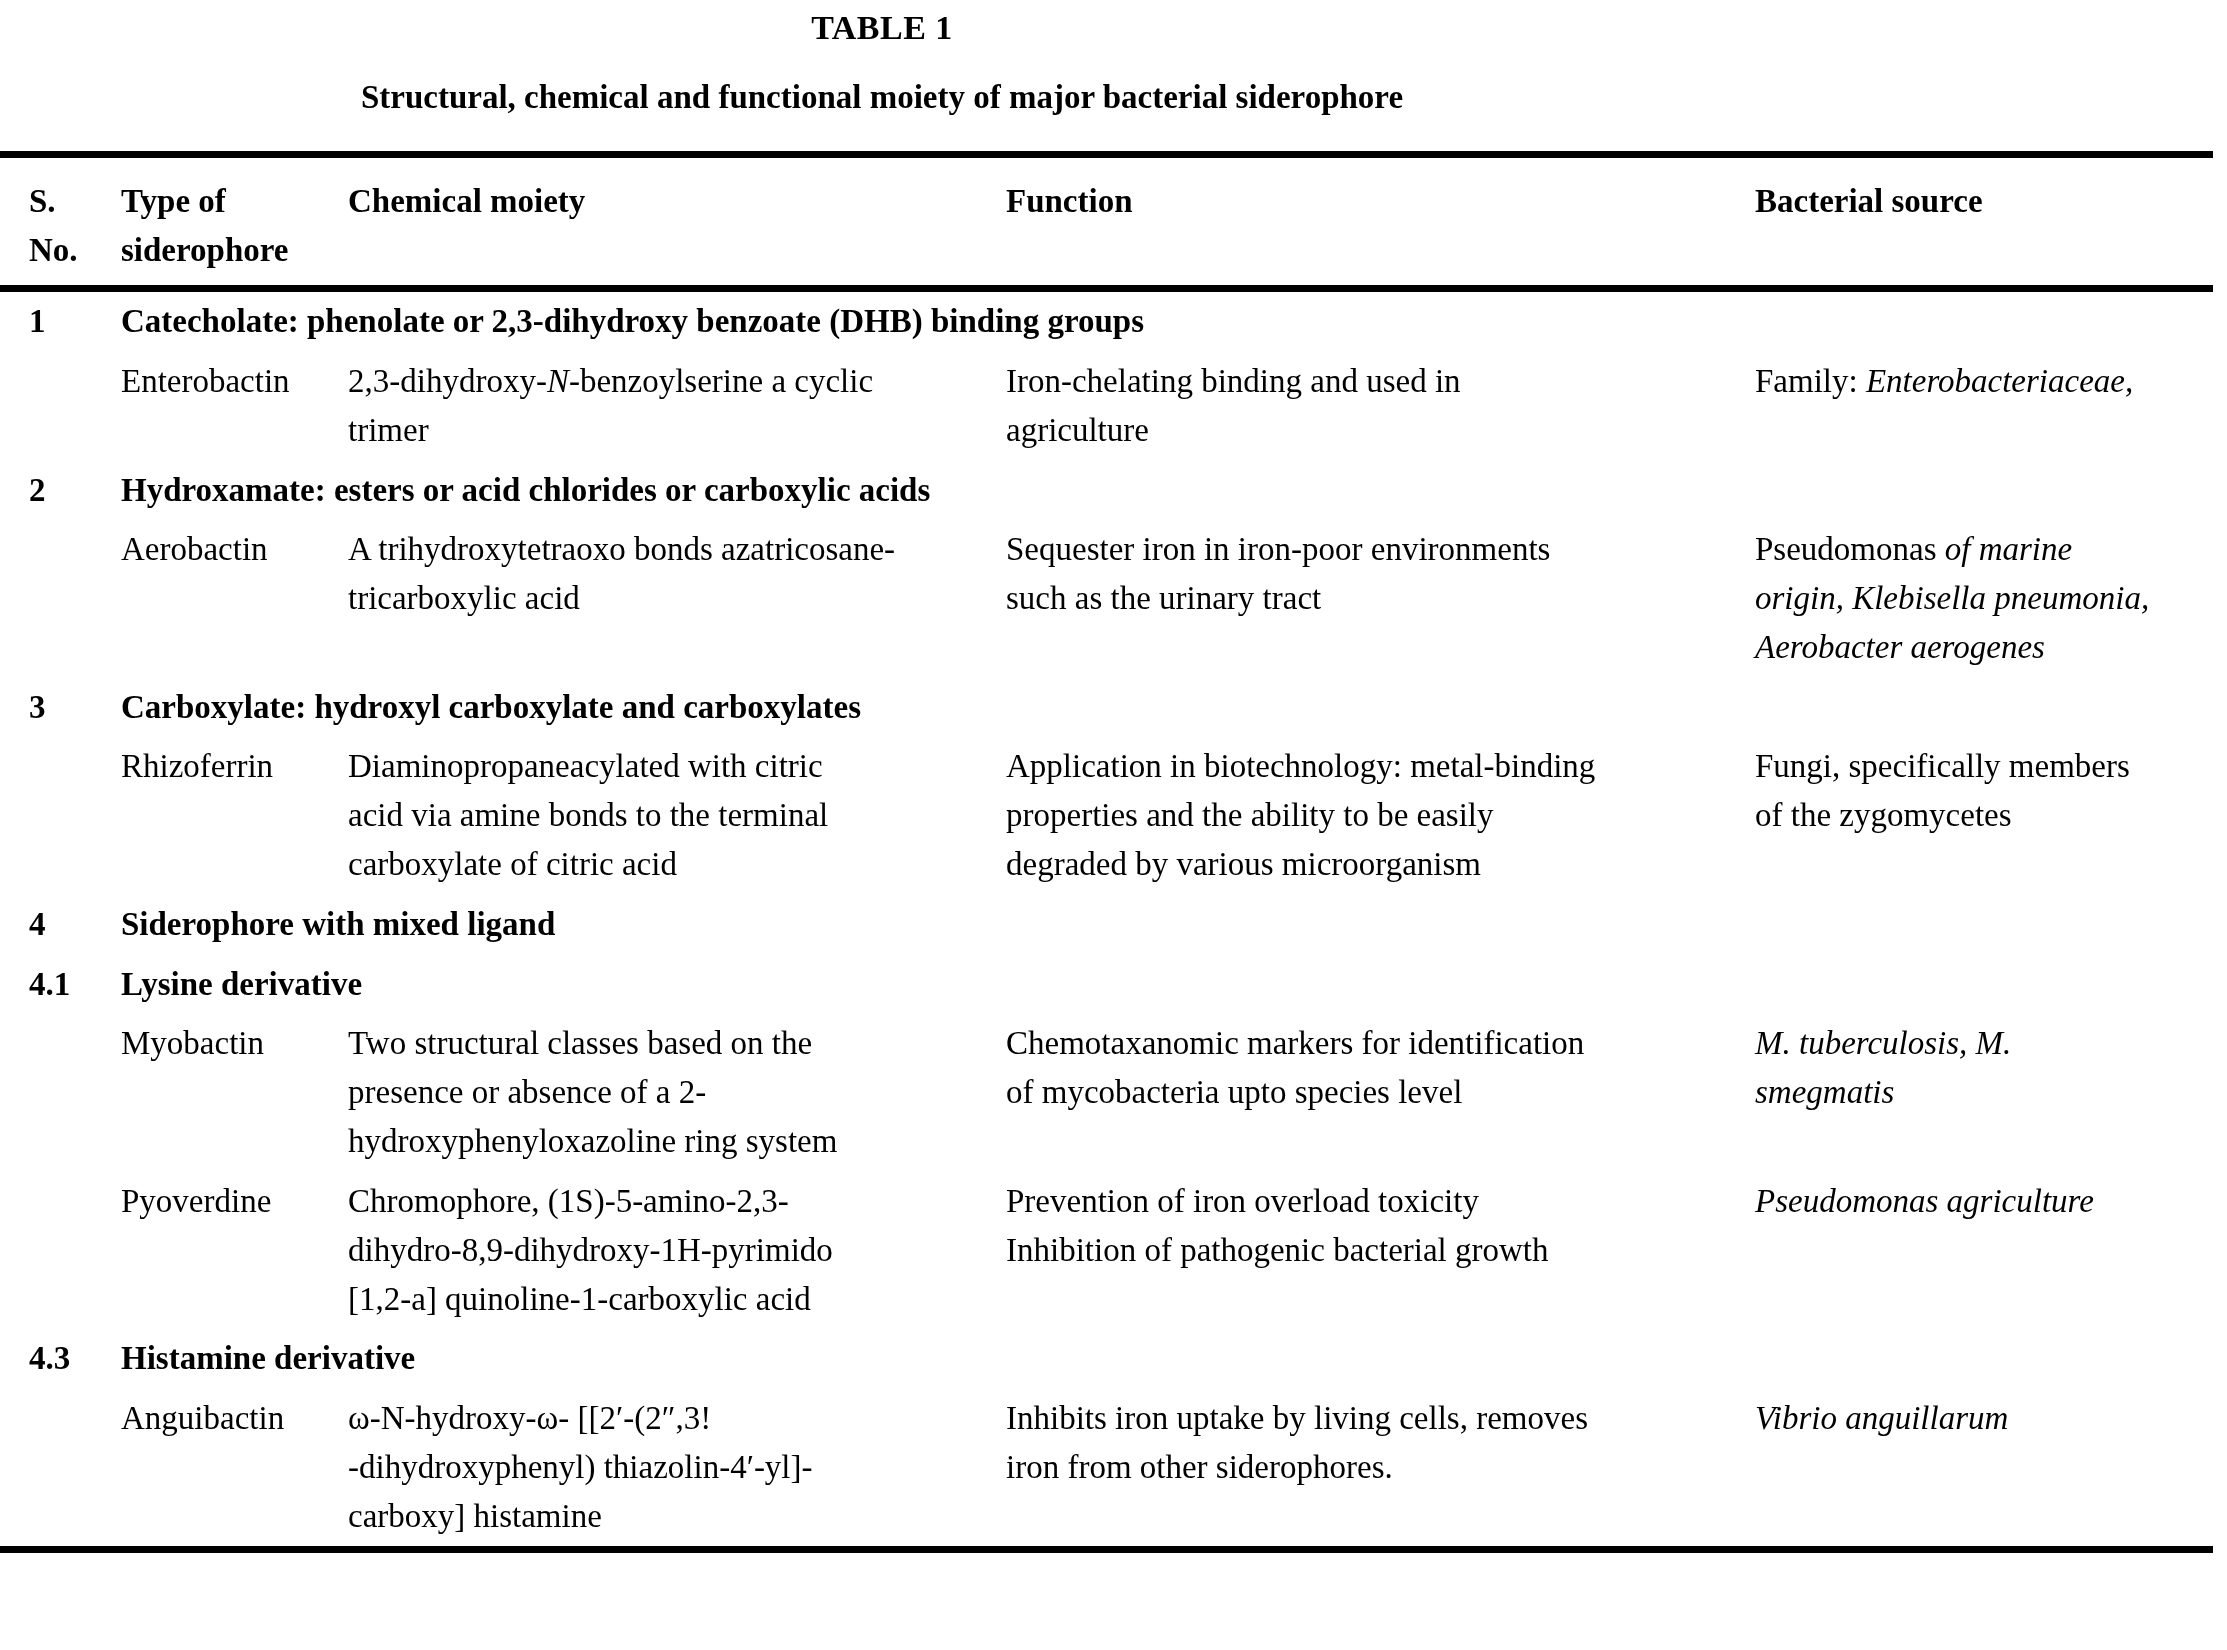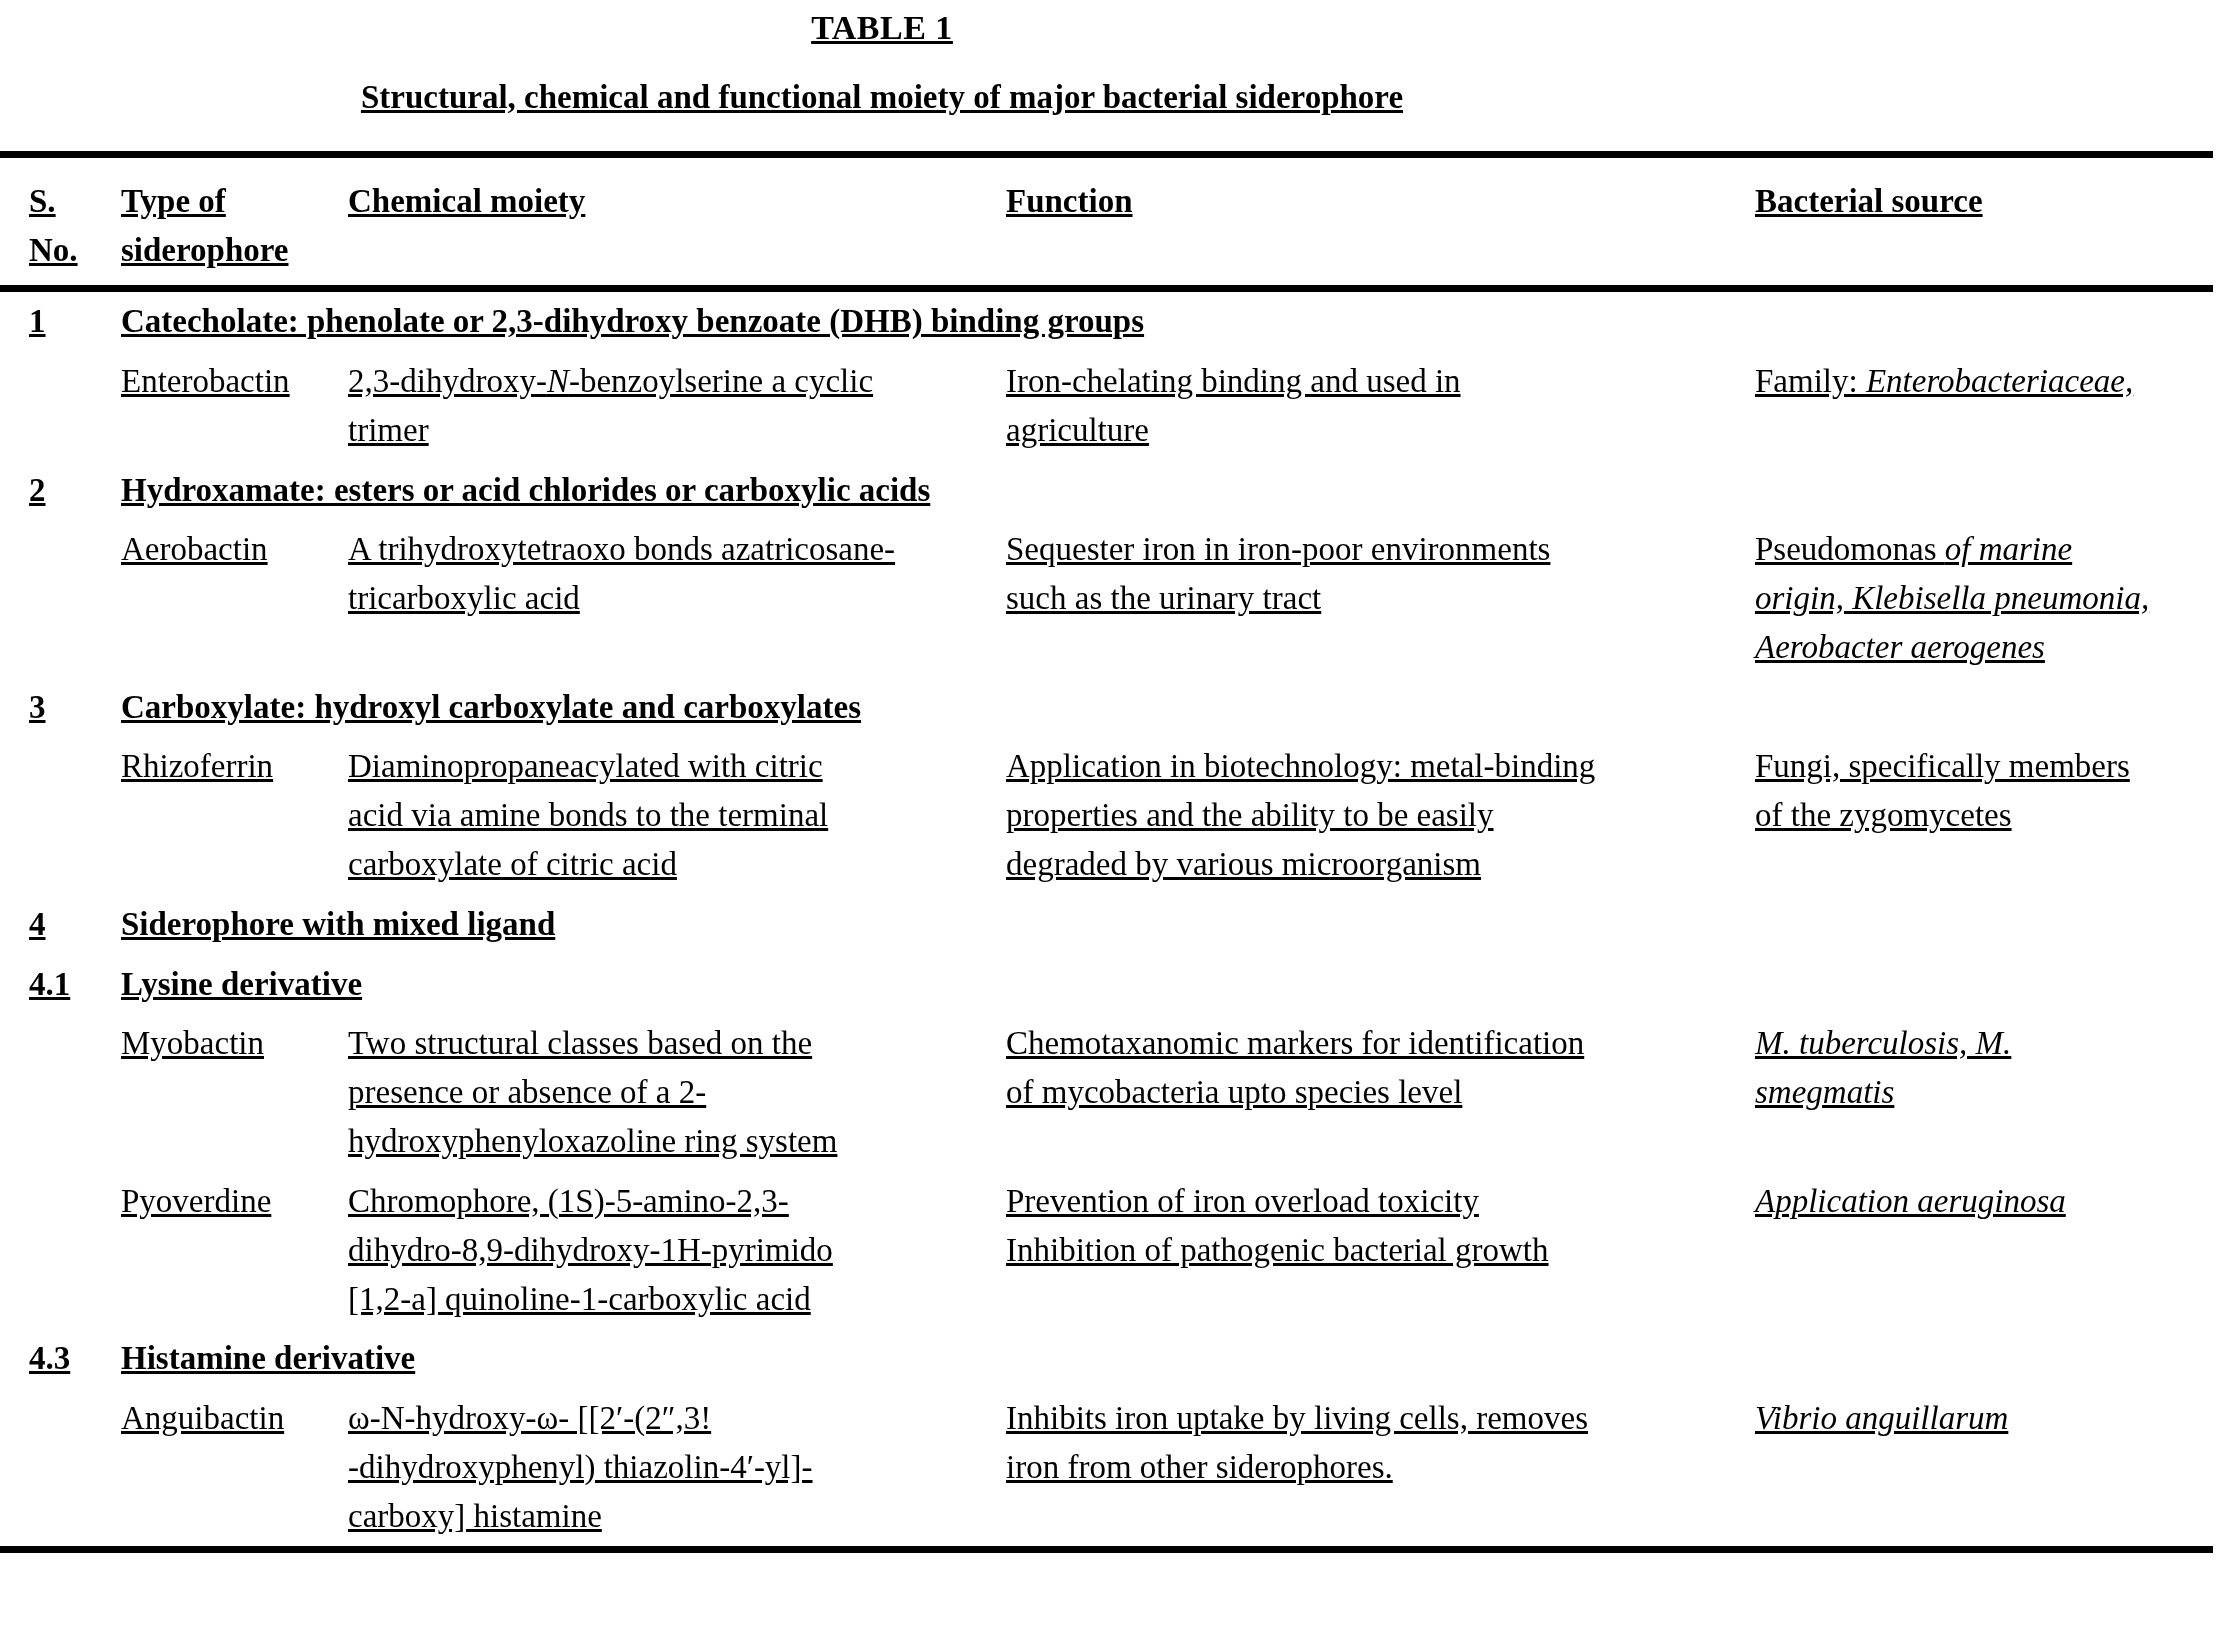--- a/index.html
+++ b/index.html
@@ -3,21 +3,21 @@
 <meta charset="utf-8">
 <style>
   * { margin:0; padding:0; box-sizing:border-box; }
   html, body { background:#ffffff; }
   body {
     width:2227px; height:1650px;
     font-family:"Liberation Serif", serif;
     color:#000000;
     overflow:hidden;
   }
-  .page { position:relative; width:1764px; height:1650px;text-decoration:underline; }
+  .page { position:relative; width:1764px; height:1650px; }
   .title {
     text-align:center; font-weight:bold; font-size:34px;
     padding-top:8.5px; letter-spacing:0.5px;
   }
   .subtitle {
     text-align:center; font-weight:bold; font-size:33px;
     margin-top:32px;
   }
   table.sidero {
     border-collapse:collapse; table-layout:fixed;
@@ -166,21 +166,21 @@
           <td>
             <div class="line"><span>Chromophore, (1S)-5-amino-2,3-</span></div>
             <div class="line"><span>dihydro-8,9-dihydroxy-1H-pyrimido</span></div>
             <div class="line"><span>[1,2-a] quinoline-1-carboxylic acid</span></div>
           </td>
           <td>
             <div class="line"><span>Prevention of iron overload toxicity</span></div>
             <div class="line"><span>Inhibition of pathogenic bacterial growth</span></div>
           </td>
           <td>
-            <div class="line"><span class="it">Application aeruginosa</span></div>
+            <div class="line"><span class="it">Pseudomonas agriculture</span></div>
           </td>
         </tr>
         <tr class="section">
           <td class="sno">4.3</td>
           <td colspan="4">Histamine derivative</td>
         </tr>
         <tr class="entry">
           <td class="sno"></td>
           <td>Anguibactin</td>
           <td>

